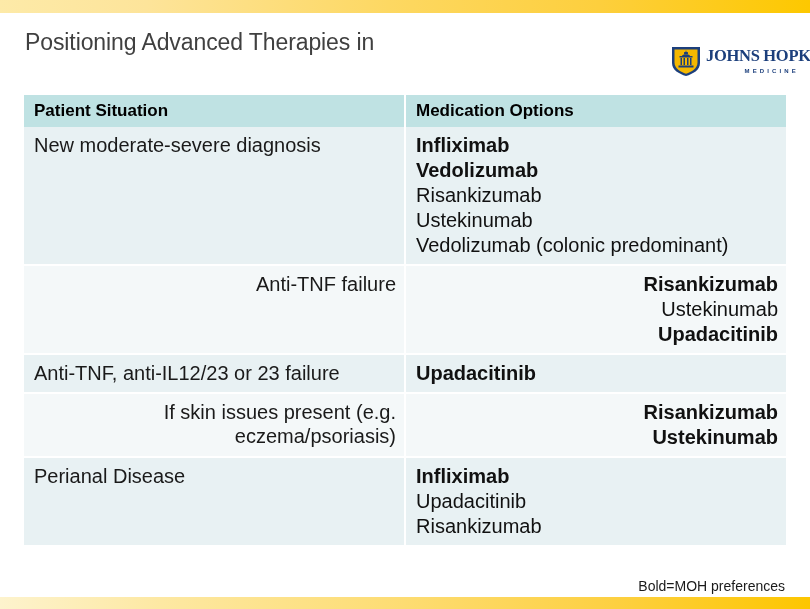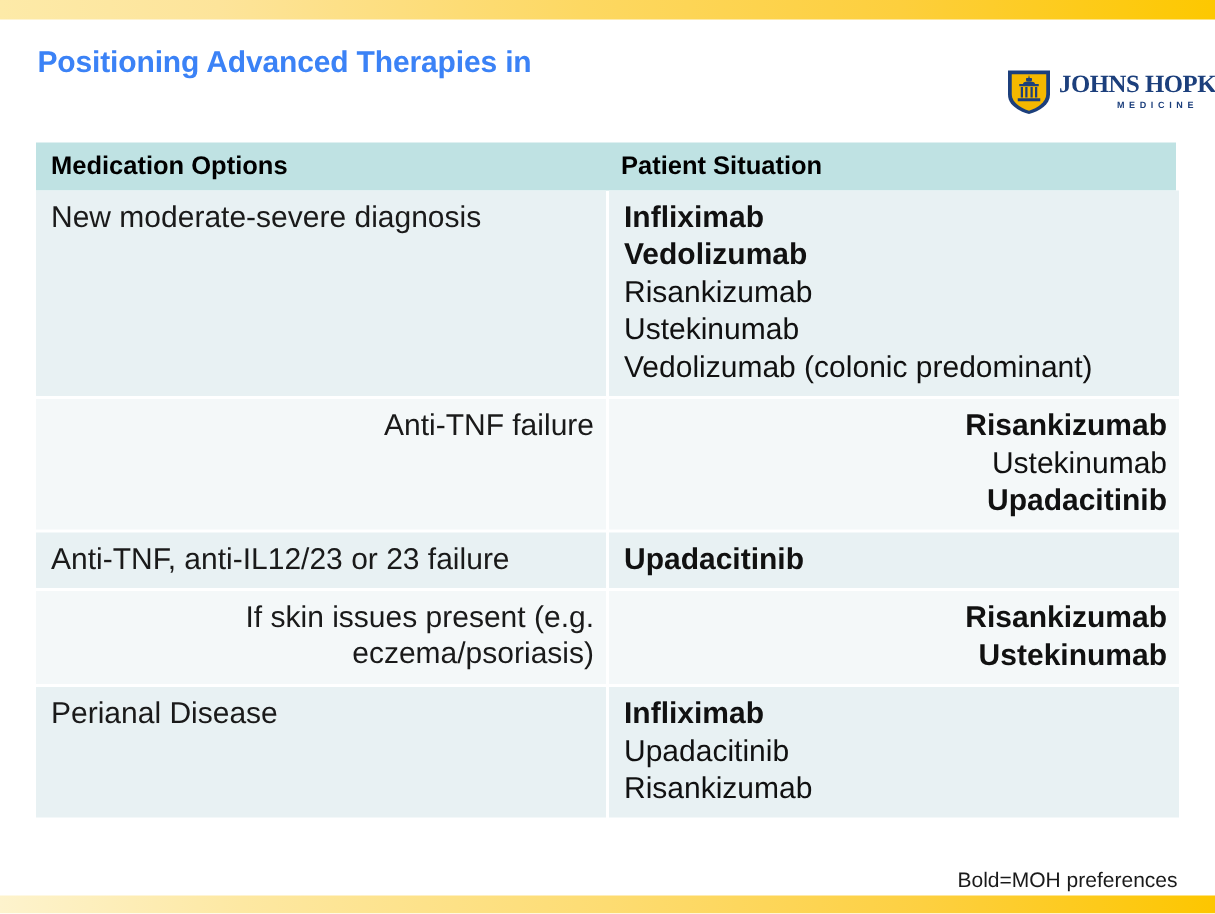--- a/index.html
+++ b/index.html
@@ -35,23 +35,23 @@
     background: linear-gradient(to right, #fdf3cd 0%, #fde8a2 20%, #fddc72 50%, #fdd041 76%, #fdc600 100%);
   }
 
   
   .title-block {
     position: absolute;
     left: 25px; top: 29px;
     width: 660px;
   }
   .title-line {
-    color: #3b82f6;
-    font-size: 20px;
-    font-weight: bold;
+    color: #404040;
+    font-size: 23px;
+    font-weight: normal;
     line-height: 26px;
     letter-spacing: -0.1px;
     white-space: nowrap;
   }
 
   
   .logo {
     position: absolute;
     left: 671px; top: 41px;
     width: 132px; height: 40px;
@@ -172,25 +172,25 @@
     </svg>
     <div class="logo-wordmark">
       <div class="logo-name">JOHNS HOPKINS</div>
       <div class="logo-sub">MEDICINE</div>
     </div>
   </div>
 
   <div class="table">
 
     <div class="row header-row">
+      <div class="cell cell-left">
+        <div class="header-text">Patient Situation</div>
+      </div>
       <div class="cell cell-right">
         <div class="header-text">Medication Options</div>
-      </div>
-      <div class="cell cell-left">
-        <div class="header-text">Patient Situation</div>
       </div>
     </div>
 
     <div id="rows-host">
         <div class="row body-row">
           <div class="cell cell-left">
             <div class="cell-text">New moderate-severe diagnosis</div>
           </div>
           <div class="cell cell-right">
             <div class="med bold">Infliximab</div>

